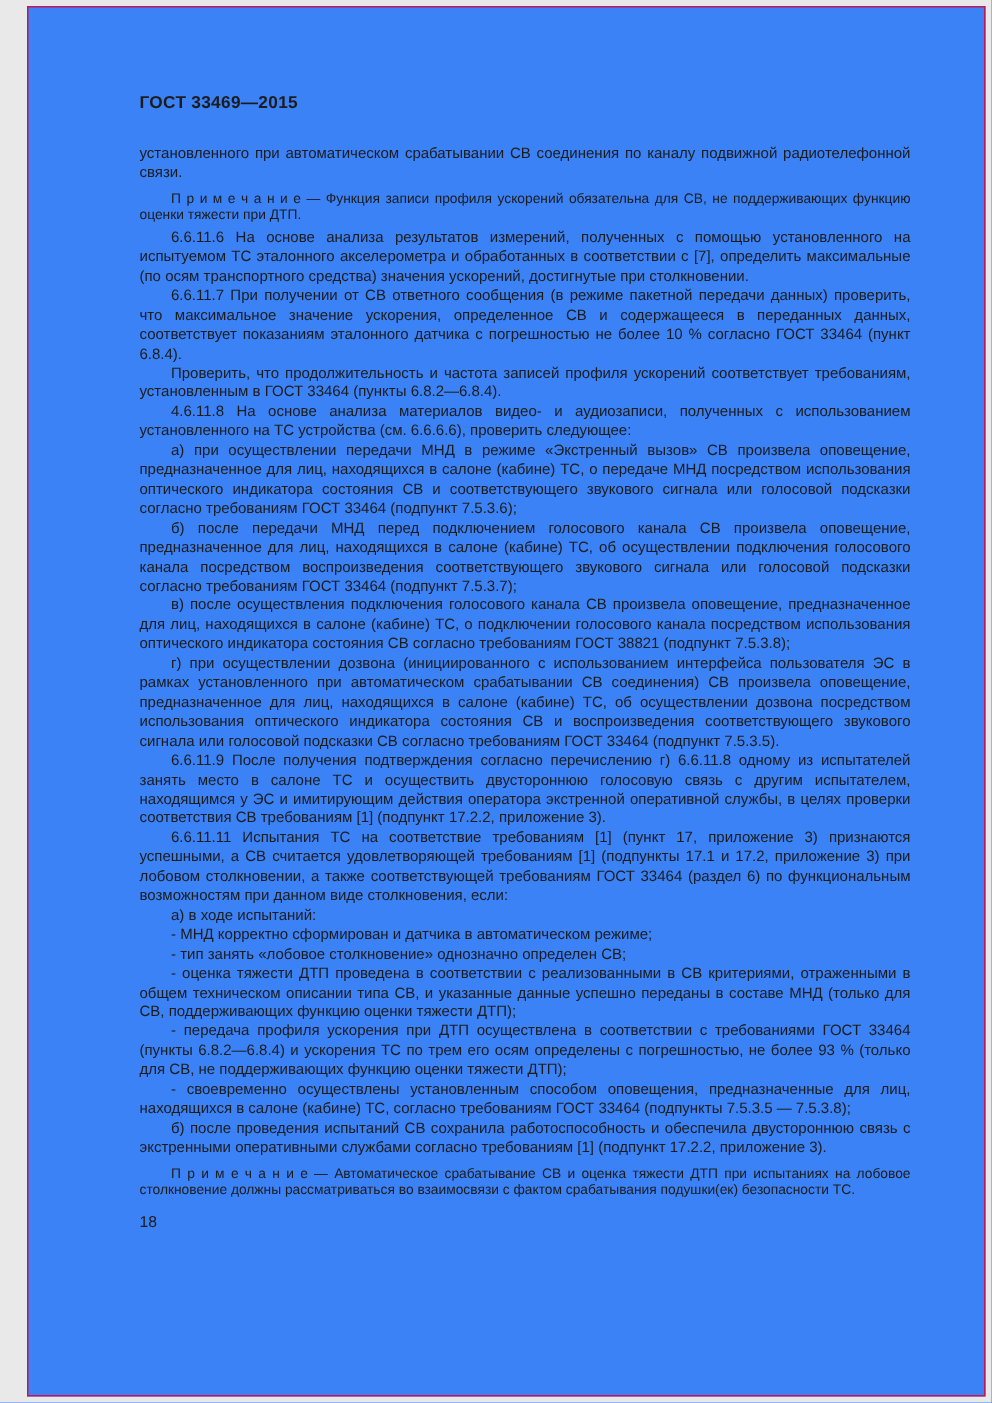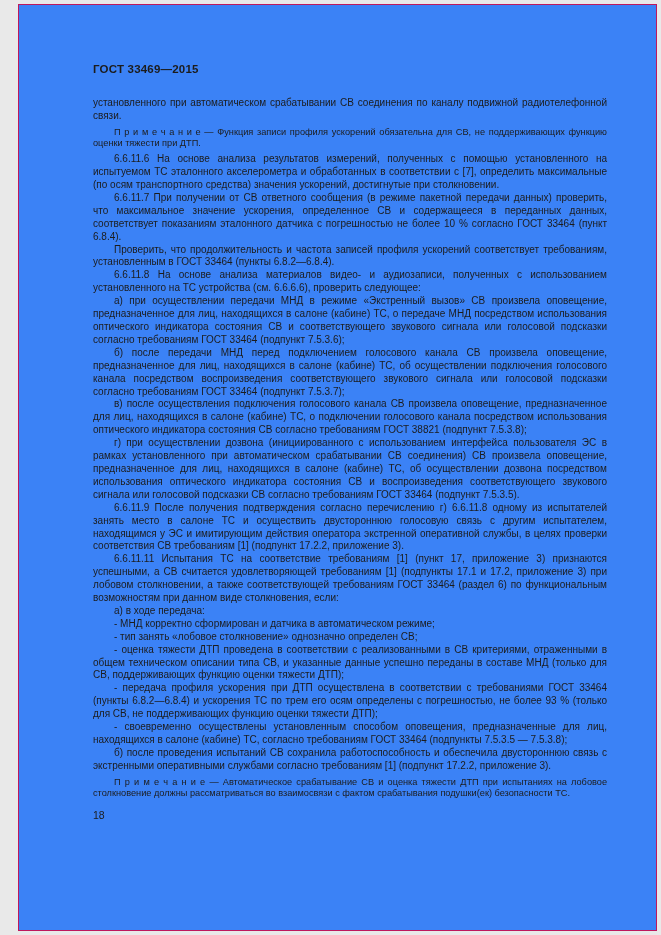--- a/index.html
+++ b/index.html
@@ -54,28 +54,28 @@
 <div class="page">
   <div class="inner">
 
     <div class="doc-header">ГОСТ 33469—2015</div>
 
     <p class="body noindent">установленного при автоматическом срабатывании СВ соединения по каналу подвижной радиотелефонной связи.</p>
     <p class="note">П р и м е ч а н и е — Функция записи профиля ускорений обязательна для СВ, не поддерживающих функцию оценки тяжести при ДТП.</p>
     <p class="body">6.6.11.6 На основе анализа результатов измерений, полученных с помощью установленного на испытуемом ТС эталонного акселерометра и обработанных в соответствии с [7], определить максимальные (по осям транспортного средства) значения ускорений, достигнутые при столкновении.</p>
     <p class="body">6.6.11.7 При получении от СВ ответного сообщения (в режиме пакетной передачи данных) проверить, что максимальное значение ускорения, определенное СВ и содержащееся в переданных данных, соответствует показаниям эталонного датчика с погрешностью не более 10 % согласно ГОСТ 33464 (пункт 6.8.4).</p>
     <p class="body">Проверить, что продолжительность и частота записей профиля ускорений соответствует требованиям, установленным в ГОСТ 33464 (пункты 6.8.2—6.8.4).</p>
-    <p class="body">6.6.11.8 На основе анализа материалов видео- и аудиозаписи, полученных с использованием установленного на ТС устройства (см. 6.6.6.6), проверить следующее:</p>
+    <p class="body">4.6.11.8 На основе анализа материалов видео- и аудиозаписи, полученных с использованием установленного на ТС устройства (см. 6.6.6.6), проверить следующее:</p>
     <p class="body">а) при осуществлении передачи МНД в режиме «Экстренный вызов» СВ произвела оповещение, предназначенное для лиц, находящихся в салоне (кабине) ТС, о передаче МНД посредством использования оптического индикатора состояния СВ и соответствующего звукового сигнала или голосовой подсказки согласно требованиям ГОСТ 33464 (подпункт 7.5.3.6);</p>
     <p class="body">б) после передачи МНД перед подключением голосового канала СВ произвела оповещение, предназначенное для лиц, находящихся в салоне (кабине) ТС, об осуществлении подключения голосового канала посредством воспроизведения соответствующего звукового сигнала или голосовой подсказки согласно требованиям ГОСТ 33464 (подпункт 7.5.3.7);</p>
     <p class="body">в) после осуществления подключения голосового канала СВ произвела оповещение, предназначенное для лиц, находящихся в салоне (кабине) ТС, о подключении голосового канала посредством использования оптического индикатора состояния СВ согласно требованиям ГОСТ 38821 (подпункт 7.5.3.8);</p>
     <p class="body">г) при осуществлении дозвона (инициированного с использованием интерфейса пользователя ЭС в рамках установленного при автоматическом срабатывании СВ соединения) СВ произвела оповещение, предназначенное для лиц, находящихся в салоне (кабине) ТС, об осуществлении дозвона посредством использования оптического индикатора состояния СВ и воспроизведения соответствующего звукового сигнала или голосовой подсказки СВ согласно требованиям ГОСТ 33464 (подпункт 7.5.3.5).</p>
     <p class="body">6.6.11.9 После получения подтверждения согласно перечислению г) 6.6.11.8 одному из испытателей занять место в салоне ТС и осуществить двустороннюю голосовую связь с другим испытателем, находящимся у ЭС и имитирующим действия оператора экстренной оперативной службы, в целях проверки соответствия СВ требованиям [1] (подпункт 17.2.2, приложение 3).</p>
     <p class="body">6.6.11.11 Испытания ТС на соответствие требованиям [1] (пункт 17, приложение 3) признаются успешными, а СВ считается удовлетворяющей требованиям [1] (подпункты 17.1 и 17.2, приложение 3) при лобовом столкновении, а также соответствующей требованиям ГОСТ 33464 (раздел 6) по функциональным возможностям при данном виде столкновения, если:</p>
-    <p class="body">а) в ходе передача:</p>
+    <p class="body">а) в ходе испытаний:</p>
     <p class="body">- МНД корректно сформирован и датчика в автоматическом режиме;</p>
     <p class="body">- тип занять «лобовое столкновение» однозначно определен СВ;</p>
     <p class="body">- оценка тяжести ДТП проведена в соответствии с реализованными в СВ критериями, отраженными в общем техническом описании типа СВ, и указанные данные успешно переданы в составе МНД (только для СВ, поддерживающих функцию оценки тяжести ДТП);</p>
     <p class="body">- передача профиля ускорения при ДТП осуществлена в соответствии с требованиями ГОСТ 33464 (пункты 6.8.2—6.8.4) и ускорения ТС по трем его осям определены с погрешностью, не более 93 % (только для СВ, не поддерживающих функцию оценки тяжести ДТП);</p>
     <p class="body">- своевременно осуществлены установленным способом оповещения, предназначенные для лиц, находящихся в салоне (кабине) ТС, согласно требованиям ГОСТ 33464 (подпункты 7.5.3.5 — 7.5.3.8);</p>
     <p class="body">б) после проведения испытаний СВ сохранила работоспособность и обеспечила двустороннюю связь с экстренными оперативными службами согласно требованиям [1] (подпункт 17.2.2, приложение 3).</p>
     <p class="note">П р и м е ч а н и е — Автоматическое срабатывание СВ и оценка тяжести ДТП при испытаниях на лобовое столкновение должны рассматриваться во взаимосвязи с фактом срабатывания подушки(ек) безопасности ТС.</p>
 
     <div class="page-number">18</div>
 

